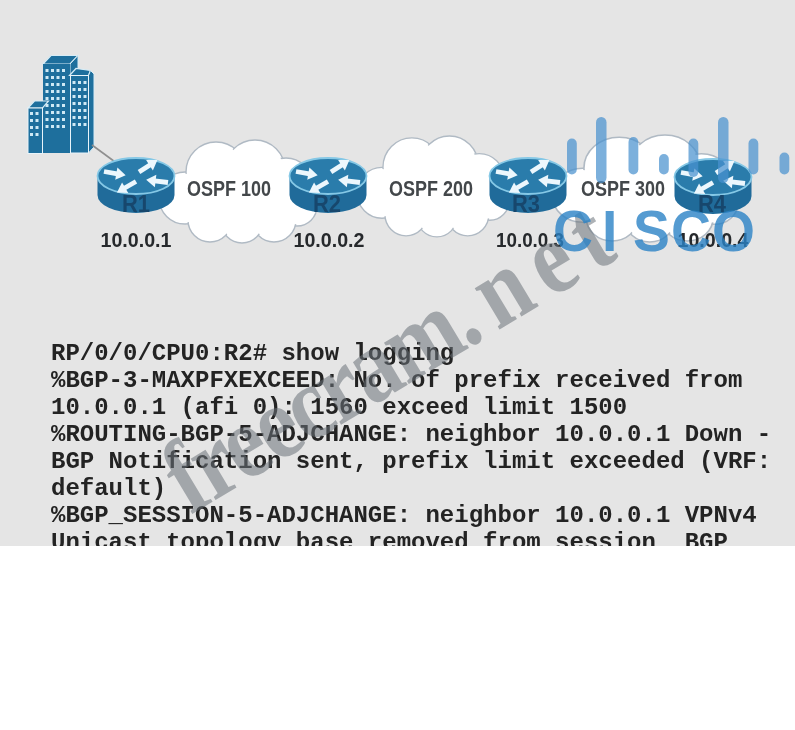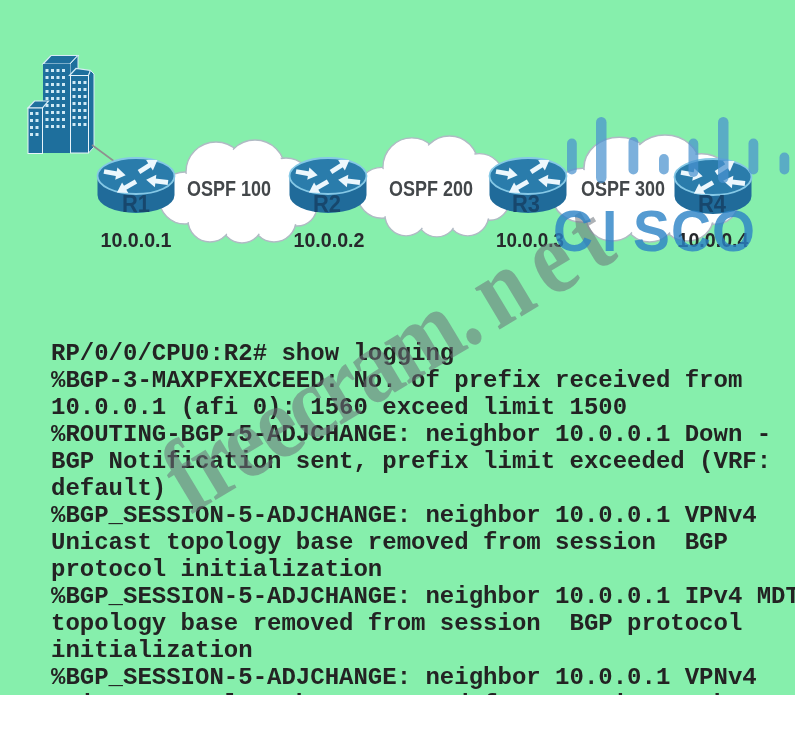--- a/index.html
+++ b/index.html
@@ -1,16 +1,16 @@
 <!DOCTYPE html>
 <html><head>
 <meta charset="utf-8">
 <style>
   html,body{margin:0;padding:0;}
-  #page{position:relative;width:795px;height:695px;background:#86efac;overflow:hidden;filter:blur(0.7px);
+  #page{position:relative;width:795px;height:546px;background:#e5e5e5;overflow:hidden;filter:blur(0.7px);
         font-family:"Liberation Sans",sans-serif;}
   #console{position:absolute;left:35px;top:324px;margin:16px;
     font-family:"Liberation Mono",monospace;font-weight:bold;
     font-size:24px;line-height:27px;letter-spacing:0px;color:#232323;}
   #fcwm{position:absolute;left:172px;top:434px;transform-origin:0 50%;
     transform:rotate(-31deg) scale(1,1.18);font-family:"Liberation Serif",serif;font-weight:bold;
     font-size:89px;letter-spacing:1.5px;color:rgba(108,115,122,0.55);white-space:nowrap;}
 </style>
 </head>
 <body>

